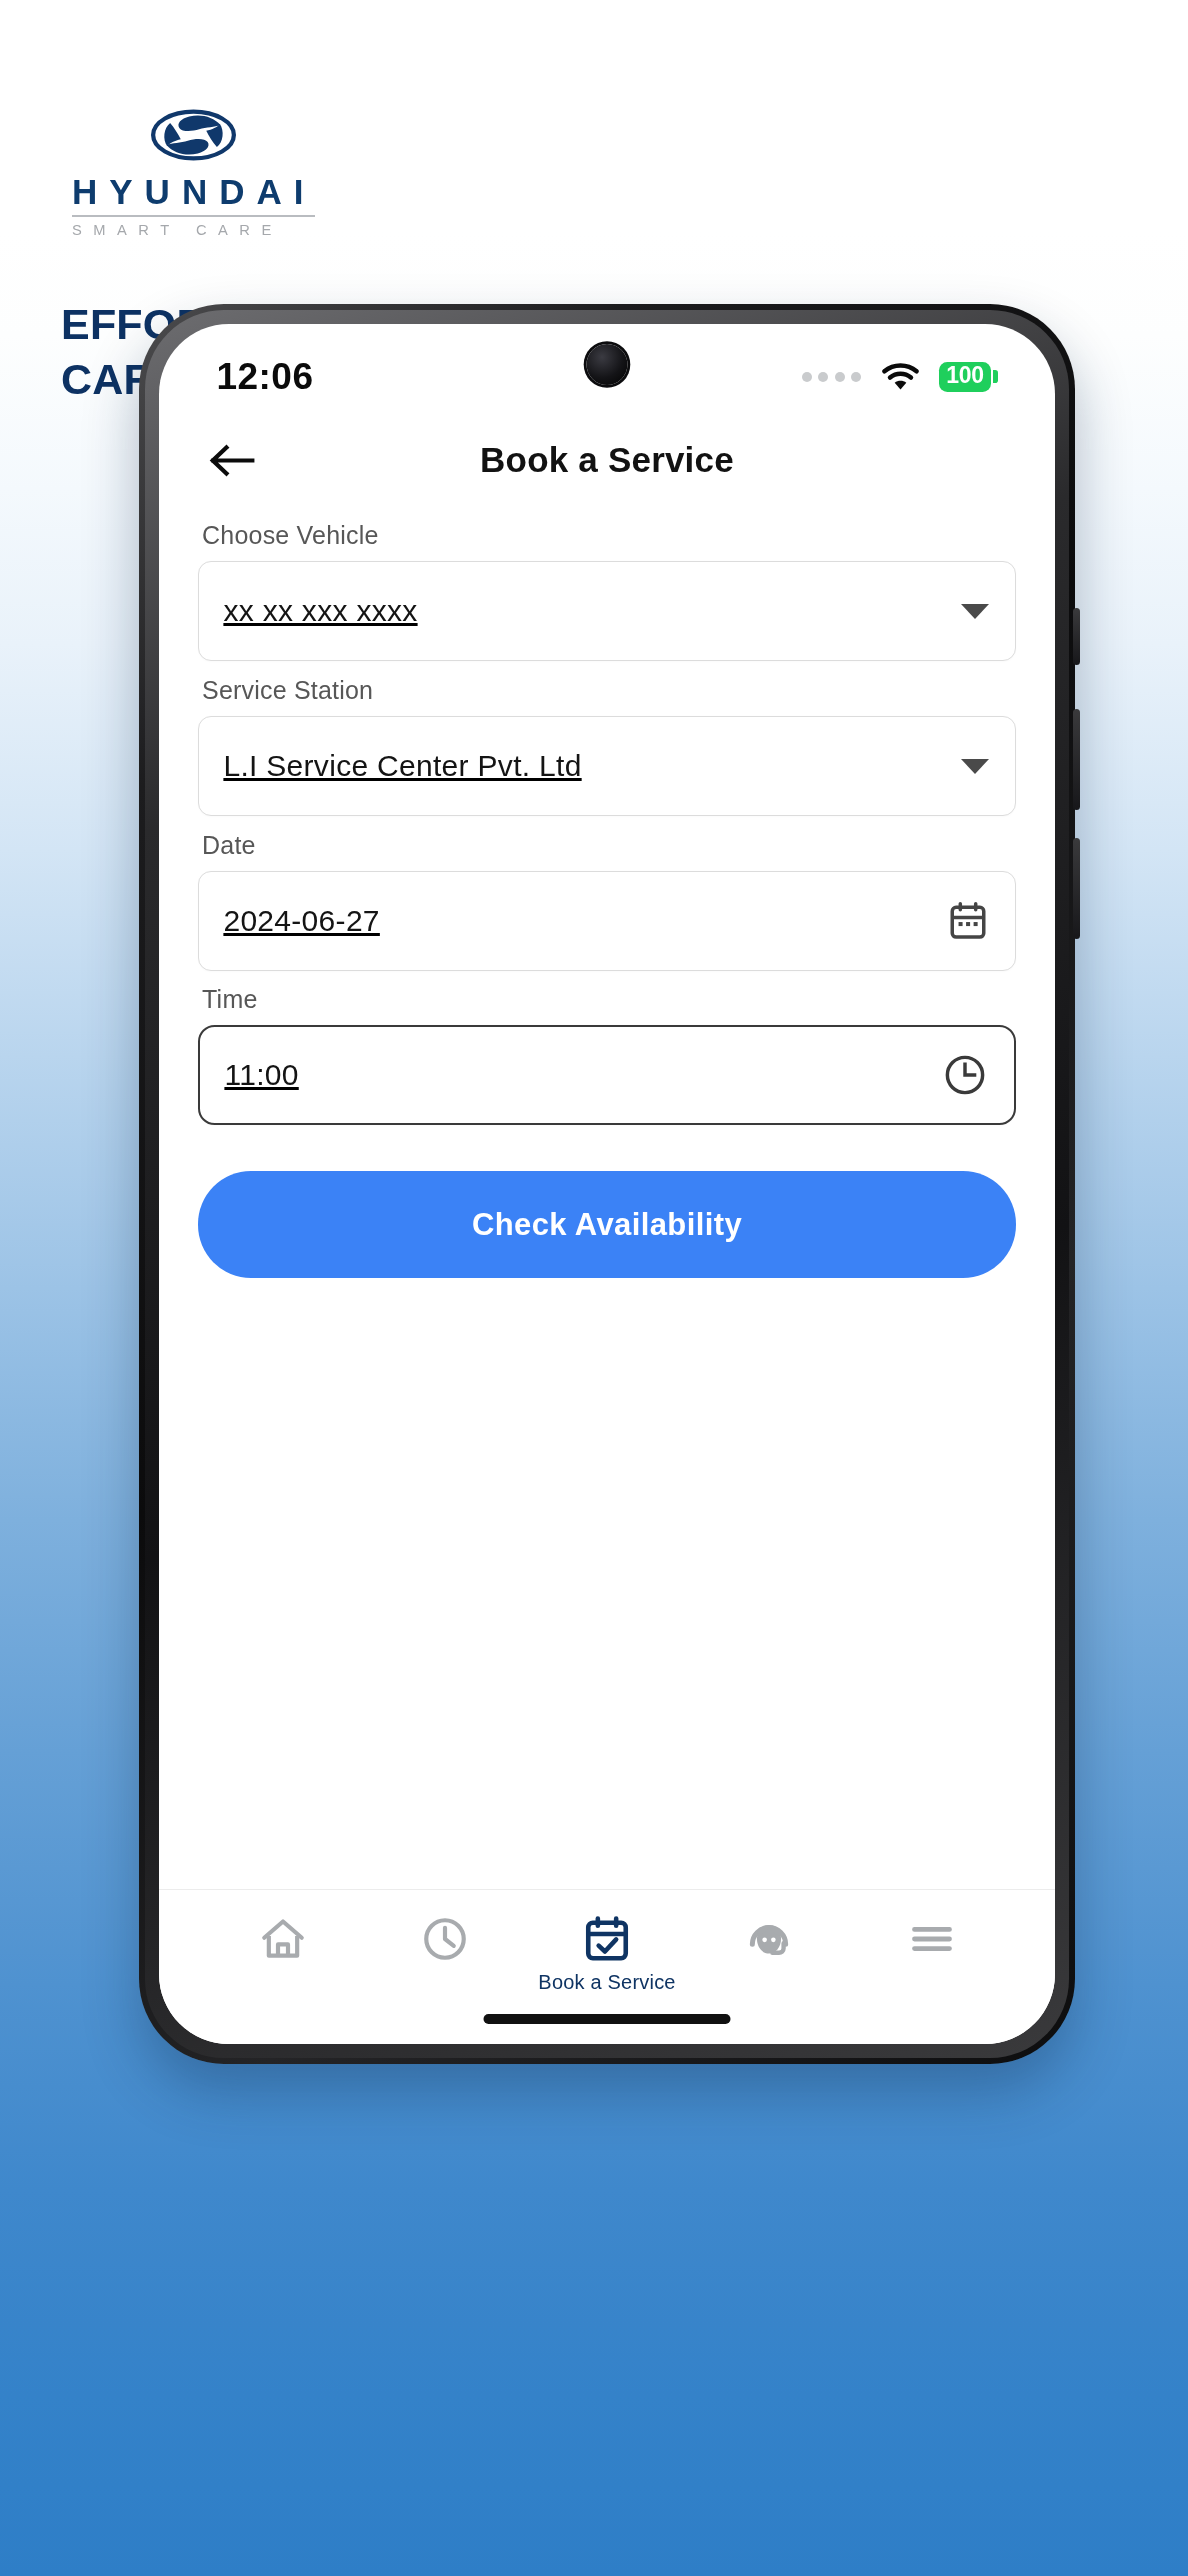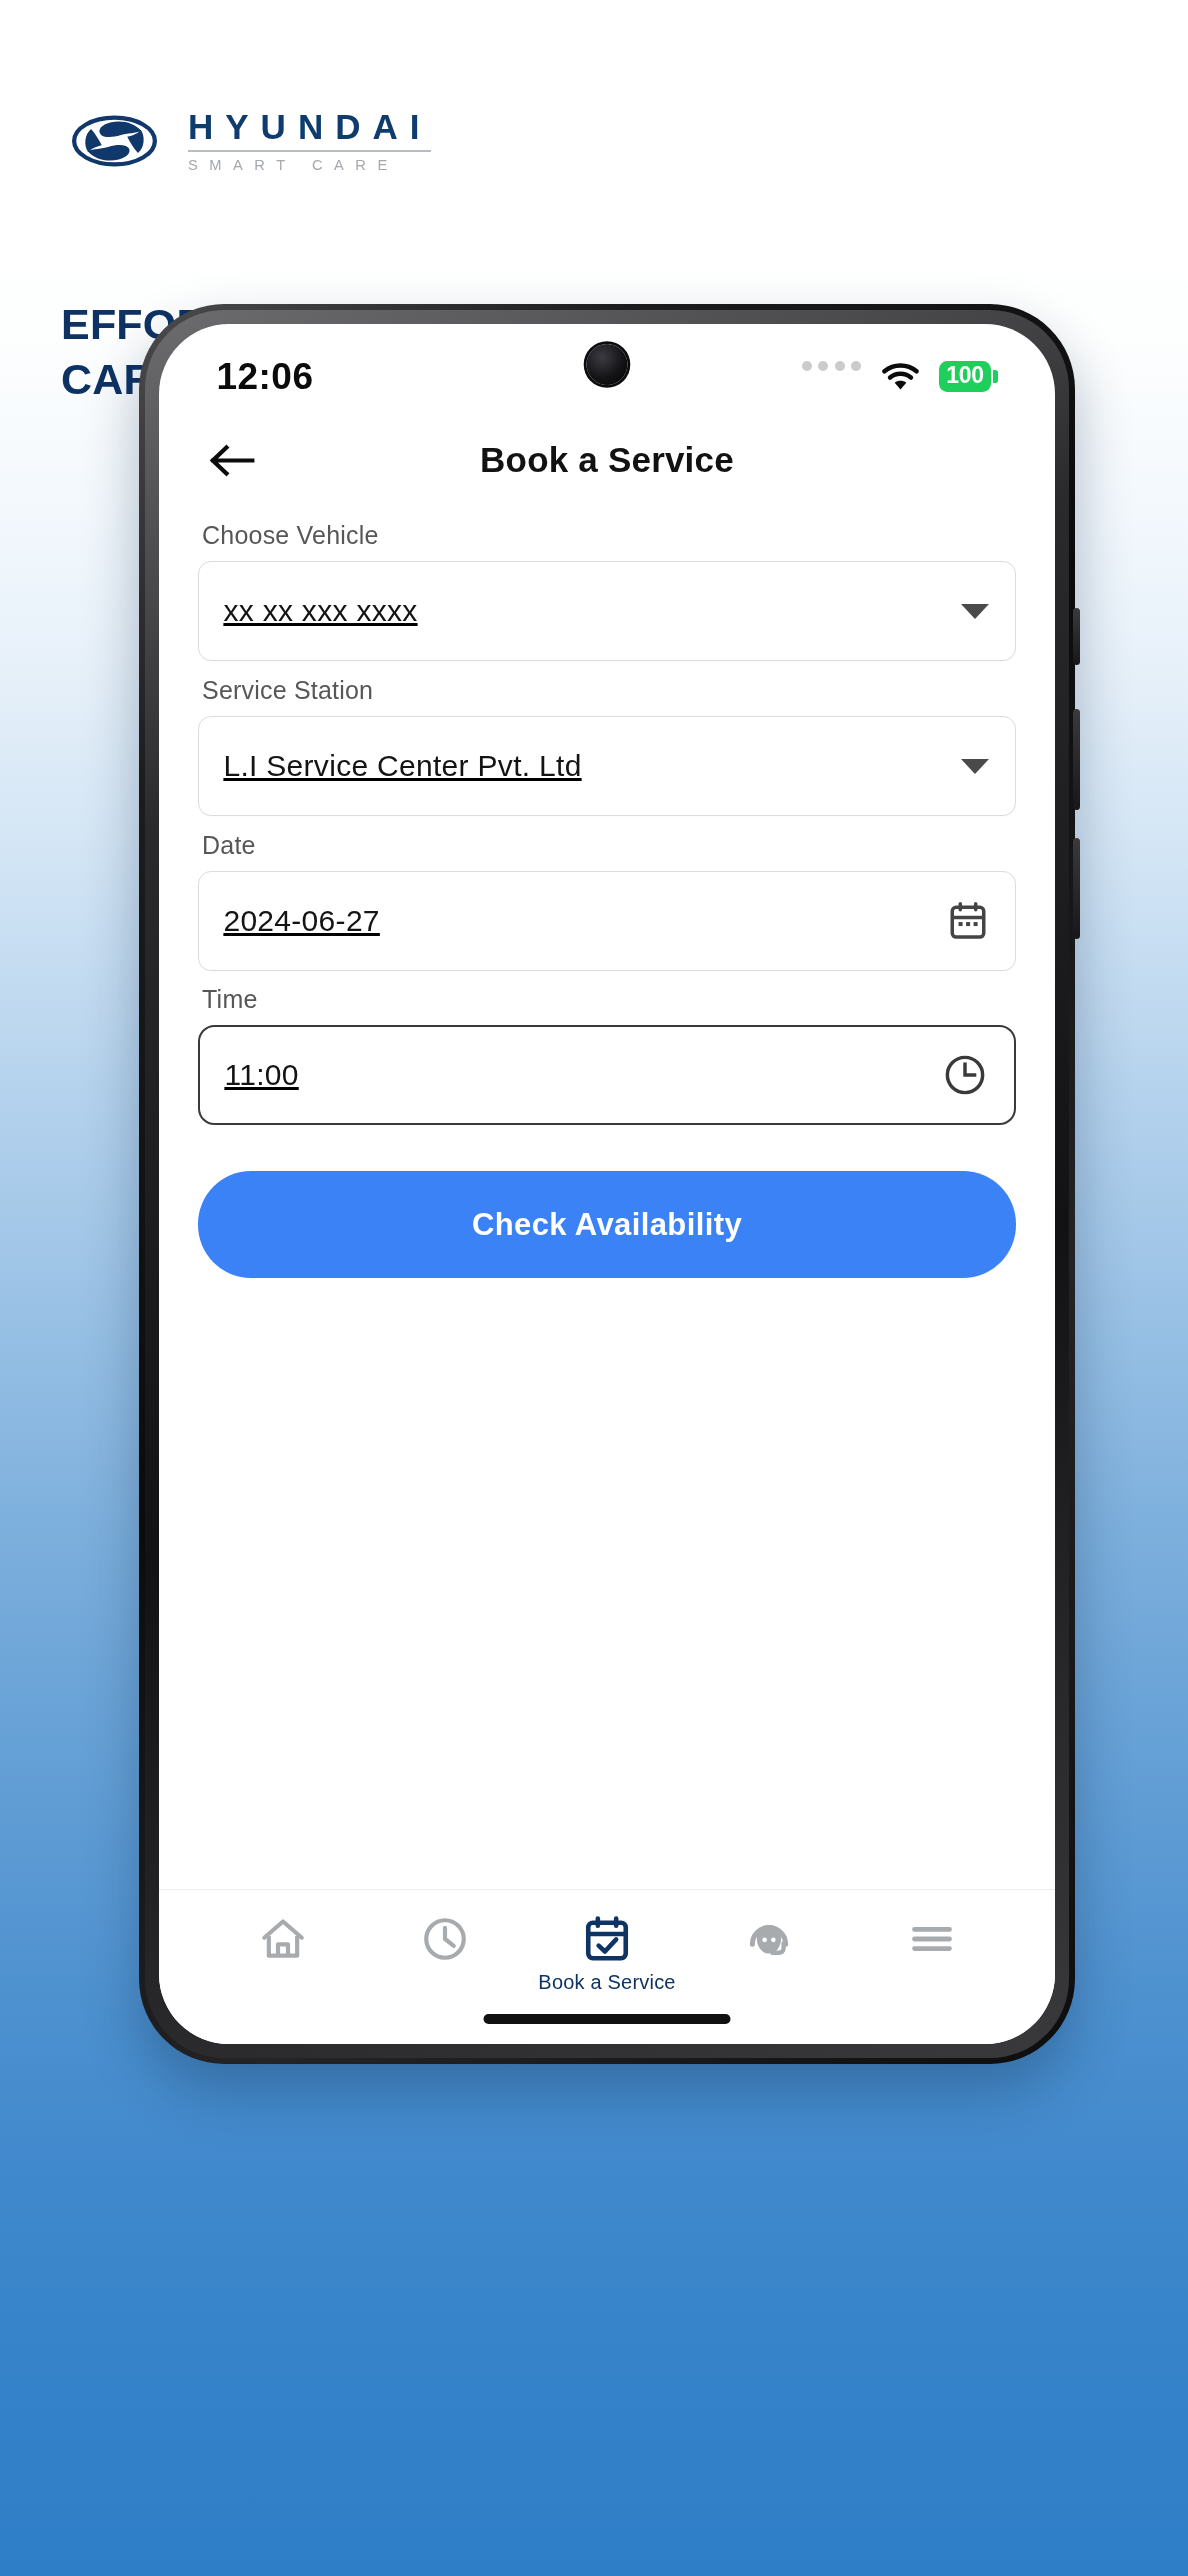--- a/index.html
+++ b/index.html
@@ -24,21 +24,21 @@
       #3f88cc 85%,
       #3482c9 93%,
       #2e7ec7 100%);
     position: relative;
   }
 
   
   .brand {
     position: absolute;
     left: 72px; top: 109px;
-    display: flex; align-items: center; gap: 31px;
+    display: flex; align-items: center; gap: 13px; flex-direction: column;
   }
   .brand-mark { width: 85px; height: 52px; display:block; }
   .wordmark { display: flex; flex-direction: column; }
   .wordmark-main {
     font-family: "Liberation Sans", sans-serif;
     font-weight: 700;
     font-size: 35px;
     letter-spacing: 12px;
     color: #0e3c6e;
     line-height: 1.05;
@@ -119,21 +119,21 @@
     letter-spacing: 0.5px;
   }
   .camera-dot {
     position: absolute;
     left: 50%; top: 20px;
     transform: translateX(-50%);
     width: 41px; height: 41px; border-radius: 50%;
     background: radial-gradient(circle at 38% 32%, #3b3b42 0%, #141417 55%, #000 100%);
     box-shadow: 0 0 0 2.8px #0c0c0e;
   }
-  .status-right { display: flex; align-items: flex-start; gap: 18.4px; }
+  .status-right { display: flex; align-items: center; gap: 18.4px; }
   .sig-dots { display: flex; gap: 6.4px; align-items: center; }
   .sig-dots span { width: 10px; height: 10px; border-radius: 50%; background: #c9cbcd; }
   .battery-pill {
     display: flex; align-items: center;
   }
   .battery-body {
     background: #1fcf5c;
     color: #ffffff;
     font-size: 23px; font-weight: 700;
     border-radius: 8.3px;

